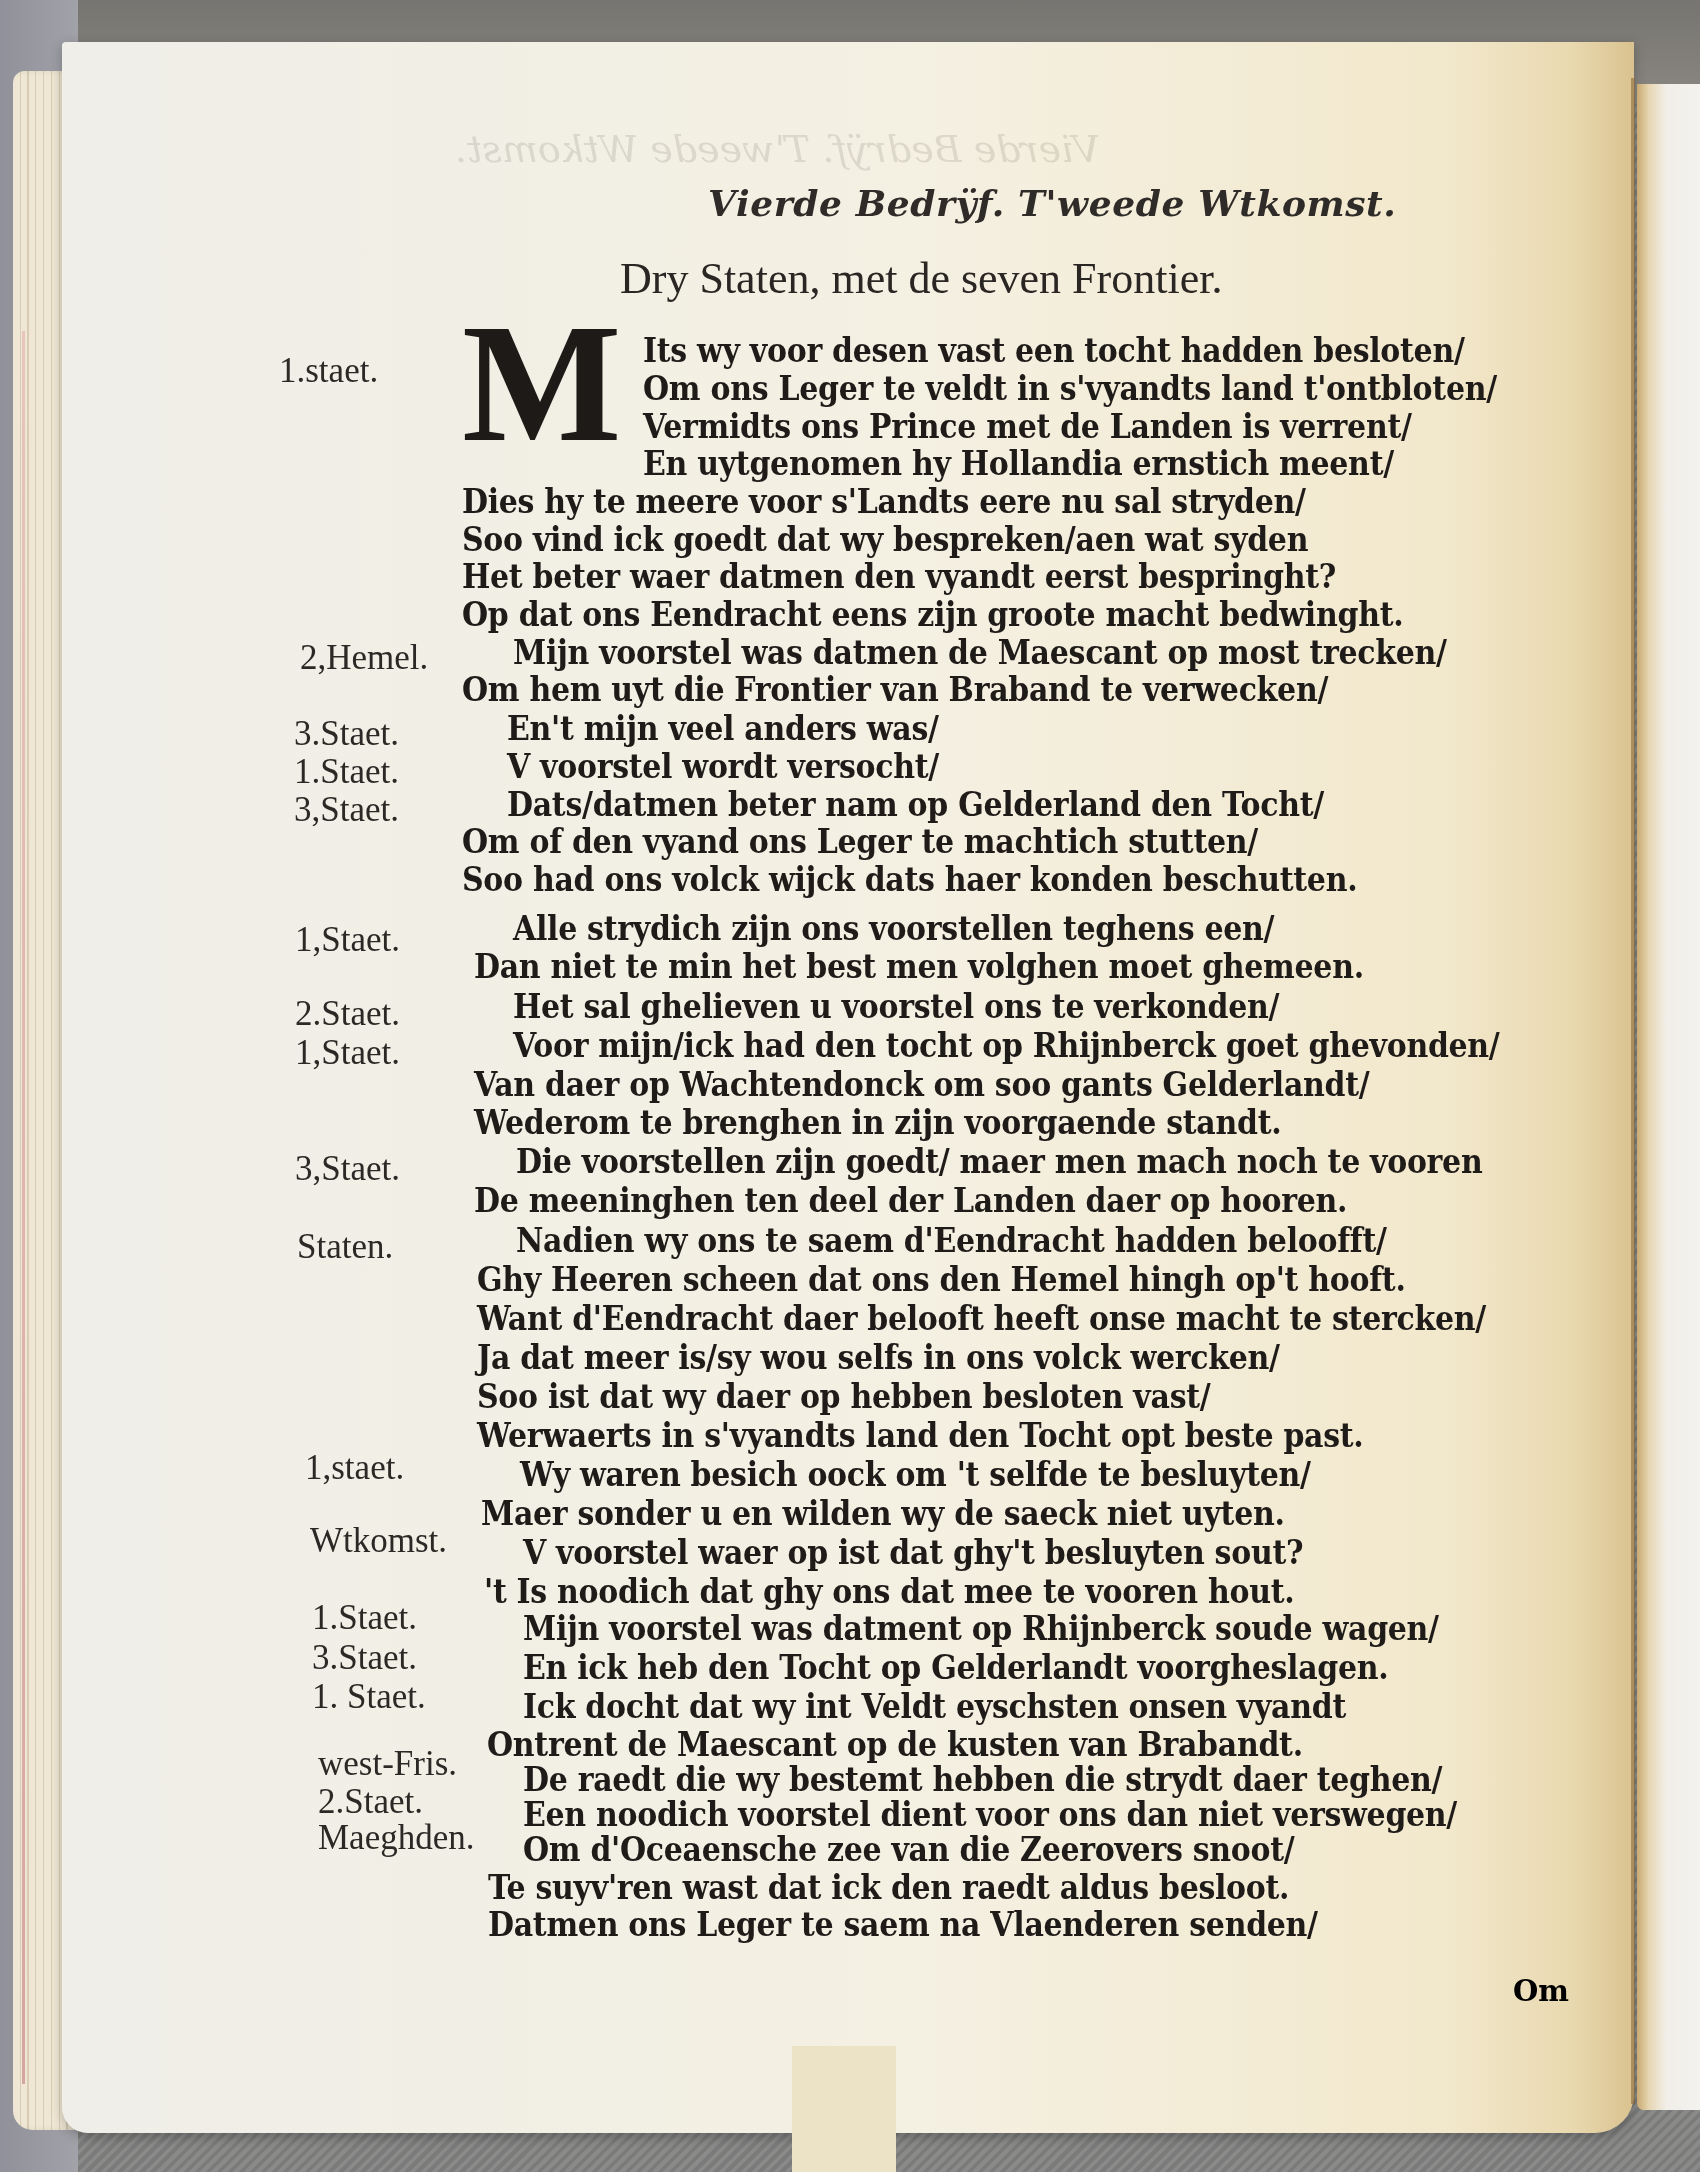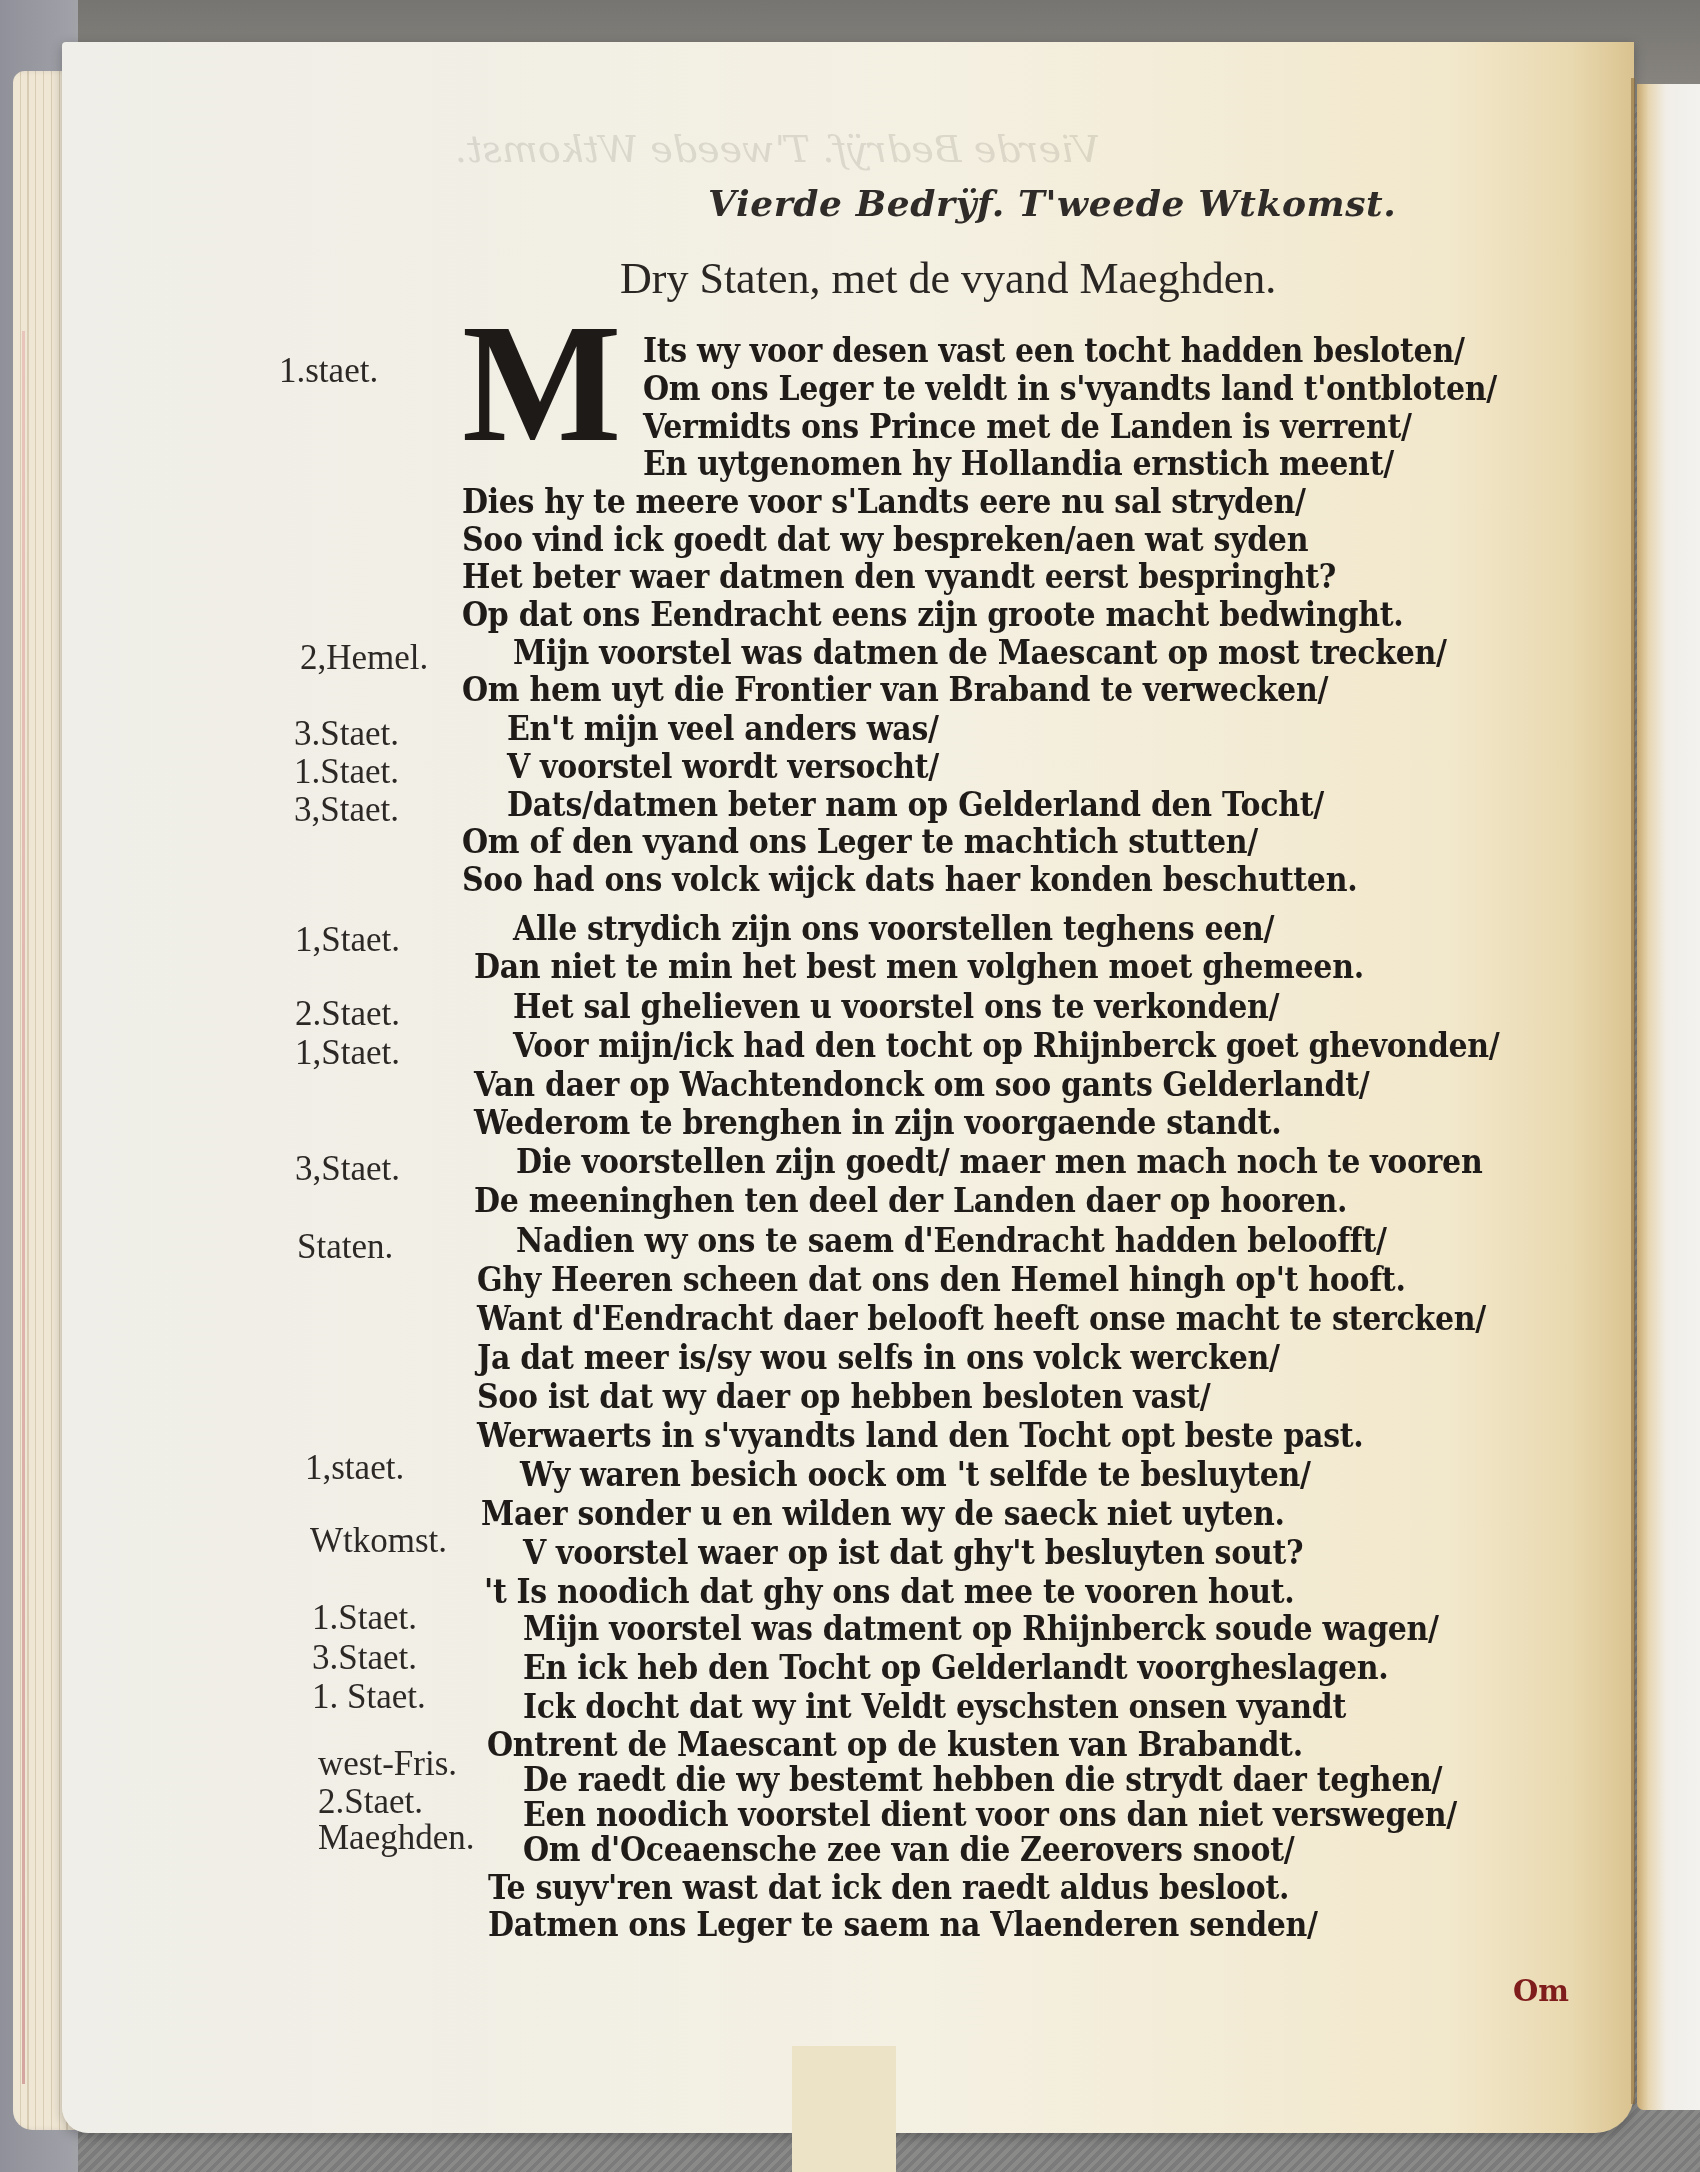--- a/index.html
+++ b/index.html
@@ -83,38 +83,38 @@
       transform-origin: left top;
     }
     .speaker {
       position: absolute; white-space: nowrap;
       font-family: "Liberation Serif", serif;
       font-size: 35px; color: #2c2826;
     }
     .catchword {
       position: absolute; left: 1513px; top: 1974px;
       font-family: "DejaVu Serif", serif; font-weight: bold;
-      font-size: 29px; color: #7f1d1d;
+      font-size: 29px; color: #000000;
     }
   </style>
 </head>
 <body>
 
 <div class="top-shade"></div>
 <div class="left-shade"></div>
 <div class="page-edges"></div>
 <div class="page"></div>
 <div class="gutter-line"></div>
 <div class="right-page"></div>
 <div class="tab"></div>
 
 <div class="show-through">Vierde Bedrÿf. T'weede Wtkomst.</div>
 
 <div class="running-head">Vierde Bedrÿf. T'weede Wtkomst.</div>
-<div class="scene-title">Dry Staten, met de vyand Maeghden.</div>
+<div class="scene-title">Dry Staten, met de seven Frontier.</div>
 <div class="drop-cap">M</div>
 
 <div class="verse">
 
   <span class="speaker" style="left:279px;top:351px">1.staet.</span>
   <span class="line" style="left:643px;top:331px">Its wy voor desen vast een tocht hadden besloten/</span>
   <span class="line" style="left:643px;top:369px">Om ons Leger te veldt in s'vyandts land t'ontbloten/</span>
   <span class="line" style="left:643px;top:407px">Vermidts ons Prince met de Landen is verrent/</span>
   <span class="line" style="left:643px;top:444px">En uytgenomen hy Hollandia ernstich meent/</span>
   <span class="line" style="left:462px;top:482px">Dies hy te meere voor s'Landts eere nu sal stryden/</span>

